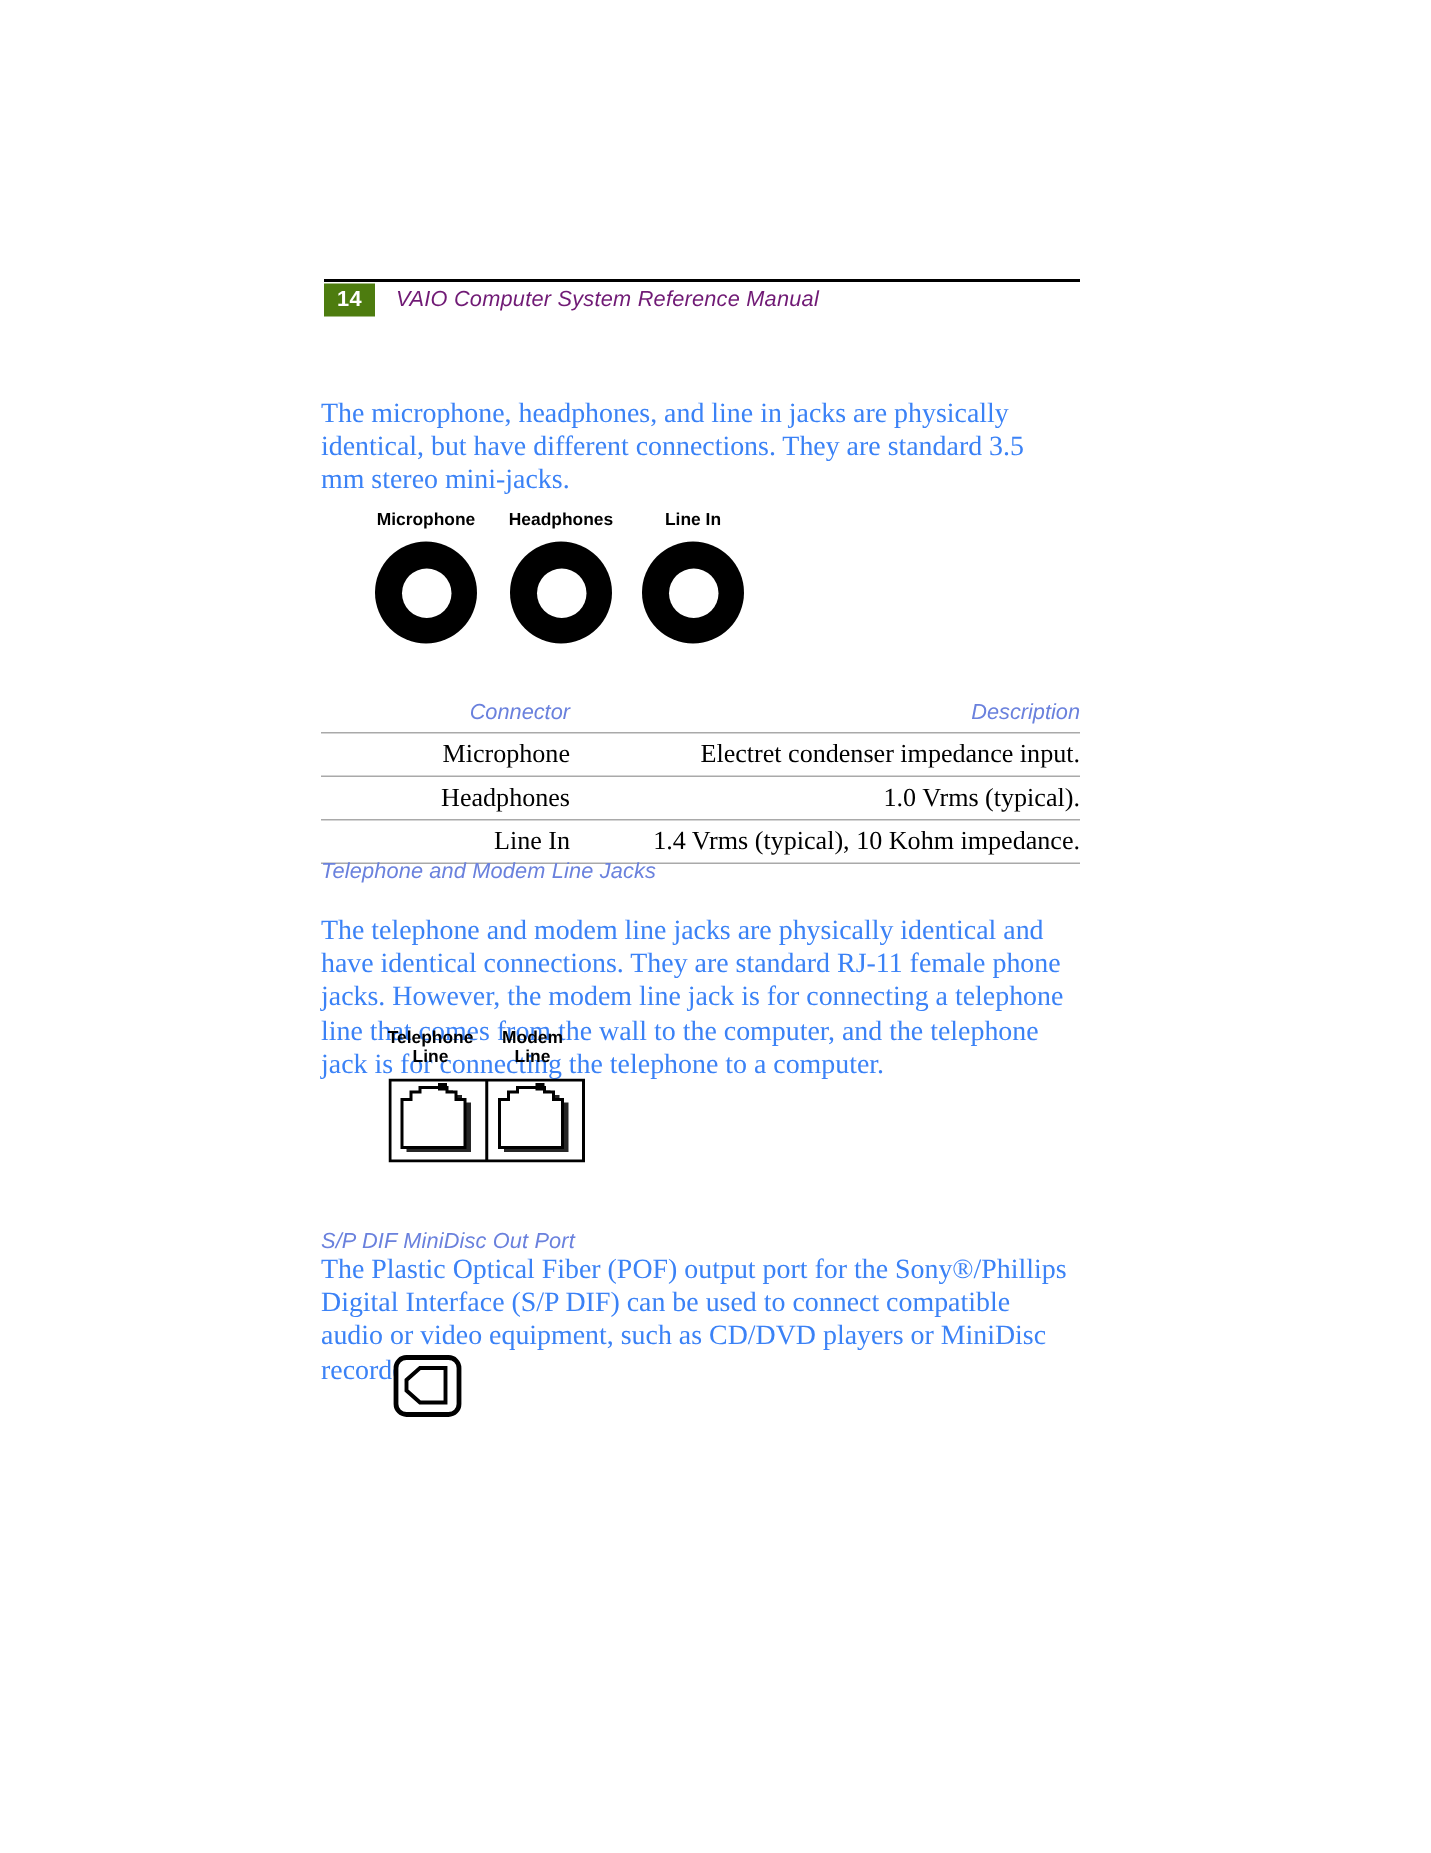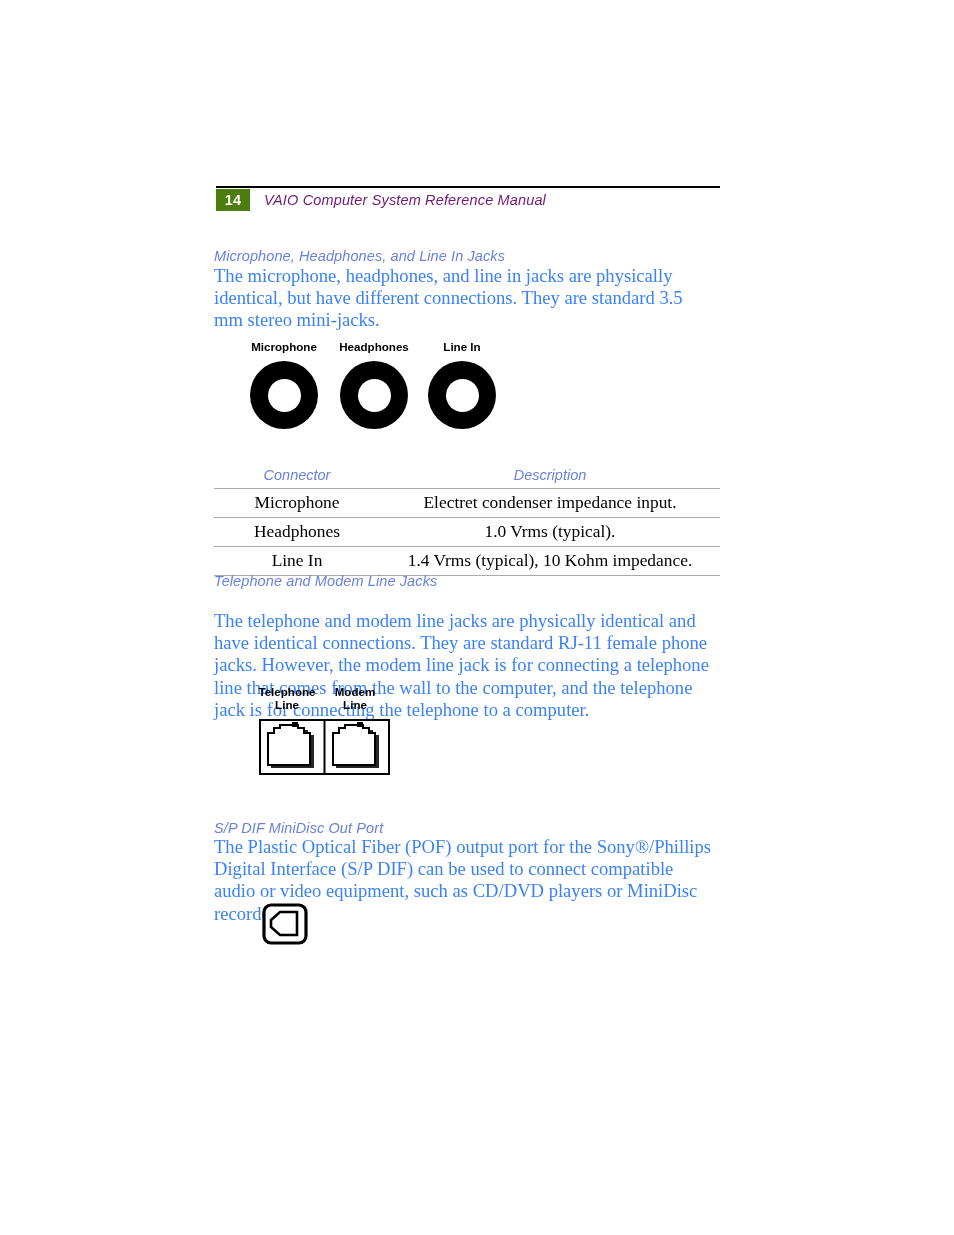--- a/index.html
+++ b/index.html
@@ -132,21 +132,21 @@
   .spec-table {
     position: absolute;
     left: 214px;
     top: 466px;
     width: 506px;
     border-collapse: collapse;
     font-family: "Liberation Serif", serif;
   }
   .spec-table th,
   .spec-table td {
-    text-align: center;
+    text-align: right;
     vertical-align: baseline;
     padding: 1px 0 4px 0;
   }
   .spec-table th {
     font-family: "Liberation Sans", sans-serif;
     font-style: italic;
     font-weight: normal;
     font-size: 14.5px;
     color: #6a81dd;
     border-bottom: 1px solid #a9a9a9;
@@ -210,21 +210,20 @@
 </style>
 </head>
 <body>
 
 <div class="page">
 
   <div class="header-rule"></div>
   <div class="page-badge">14</div>
   <div class="header-title">VAIO Computer System Reference Manual</div>
 
-  <div class="sec-head" style="left:214px; top:247px;">Microphone, Headphones, and Line In Jacks</div>
 
   <div class="body-copy" style="left:214px; top:265px; width:500px;">
     <p>The microphone, headphones, and line in jacks are physically identical, but have different connections. They are standard 3.5 mm stereo mini-jacks.</p>
   </div>
 
   <div class="jack-fig">
 
     <div class="jack-col c1">
       <div class="jack-label">Microphone</div>
       <div class="jack-ring"></div>

